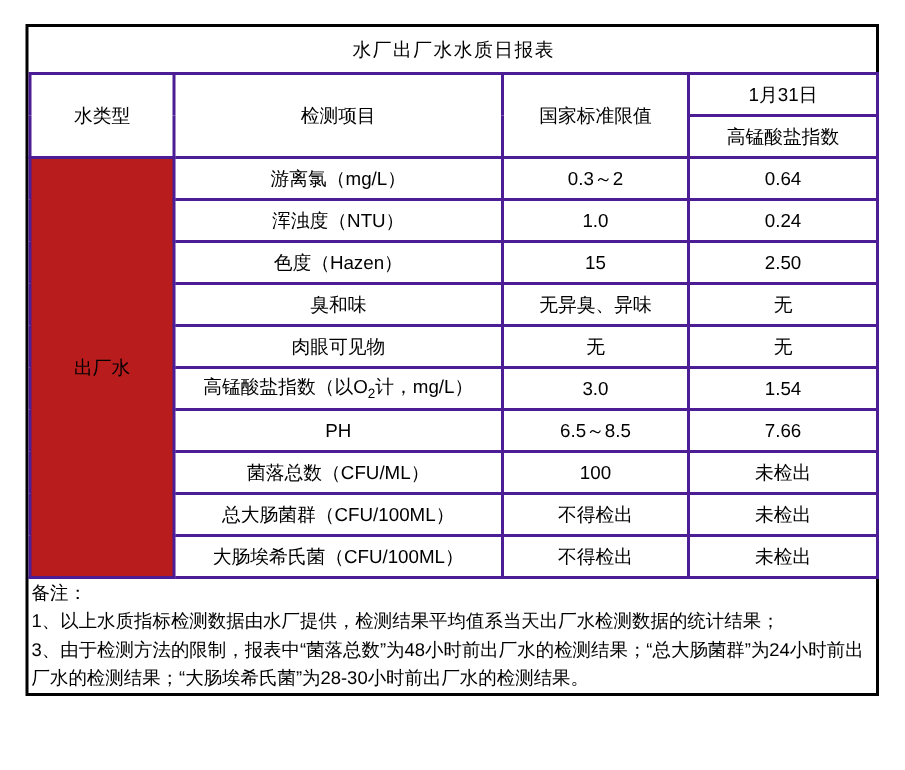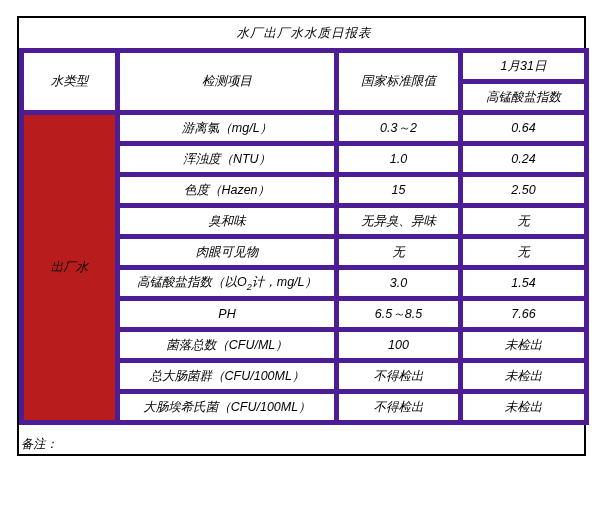--- a/index.html
+++ b/index.html
@@ -13,34 +13,33 @@
     font-family: "Liberation Sans", sans-serif;
     color: #000;
     overflow: hidden;
   }
   .page {
     position: relative;
     width: 603px;
     height: 513px;
     box-sizing: border-box;
     padding: 16px 3px 0 17px;
-    font-style: italic;
   }
   .report {
     width: 569px;
     border: 2px solid #000;
     box-sizing: border-box;
   }
   table.main {
     width: 100%;
     border-collapse: collapse;
     table-layout: fixed;
   }
   table.main td, table.main th {
-    border: 5px solid #4c1d95;
+    border: 2px solid #4c1d95;
     font-weight: normal;
     font-size: 12.5px;
     padding: 0;
     height: 26px;
     text-align: center;
     vertical-align: middle;
   }
   .title-cell {
     height: 30px !important;
     font-size: 16.5px;
@@ -72,21 +71,20 @@
   .item-cell {
     text-align: left;
     padding-left: 11px;
     font-size: 12.5px;
   }
   .sub {
     font-size: 9px;
     vertical-align: sub;
   }
   .notes {
-    margin-top: 10px;
     font-size: 12.3px;
     line-height: 19px;
     padding: 0 2px;
   }
   .notes div { white-space: pre-wrap; }
 </style>
 </head>
 <body>
 
 <div class="page">
@@ -161,15 +159,17 @@
         <tr>
           <td class="item-cell"><span>大肠埃希氏菌（CFU/100ML）</span></td>
           <td>不得检出</td>
           <td>未检出</td>
         </tr>
       </tbody>
     </table>
 
     <div class="notes">
       <div>备注：</div>
+      <div>1、以上水质指标检测数据由水厂提供，检测结果平均值系当天出厂水检测数据的统计结果；</div>
+      <div>3、由于检测方法的限制，报表中“菌落总数”为48小时前出厂水的检测结果；“总大肠菌群”为24小时前出厂水的检测结果；“大肠埃希氏菌”为28-30小时前出厂水的检测结果。</div>
     </div>
   </div>
 </div>
 
 </body></html>

